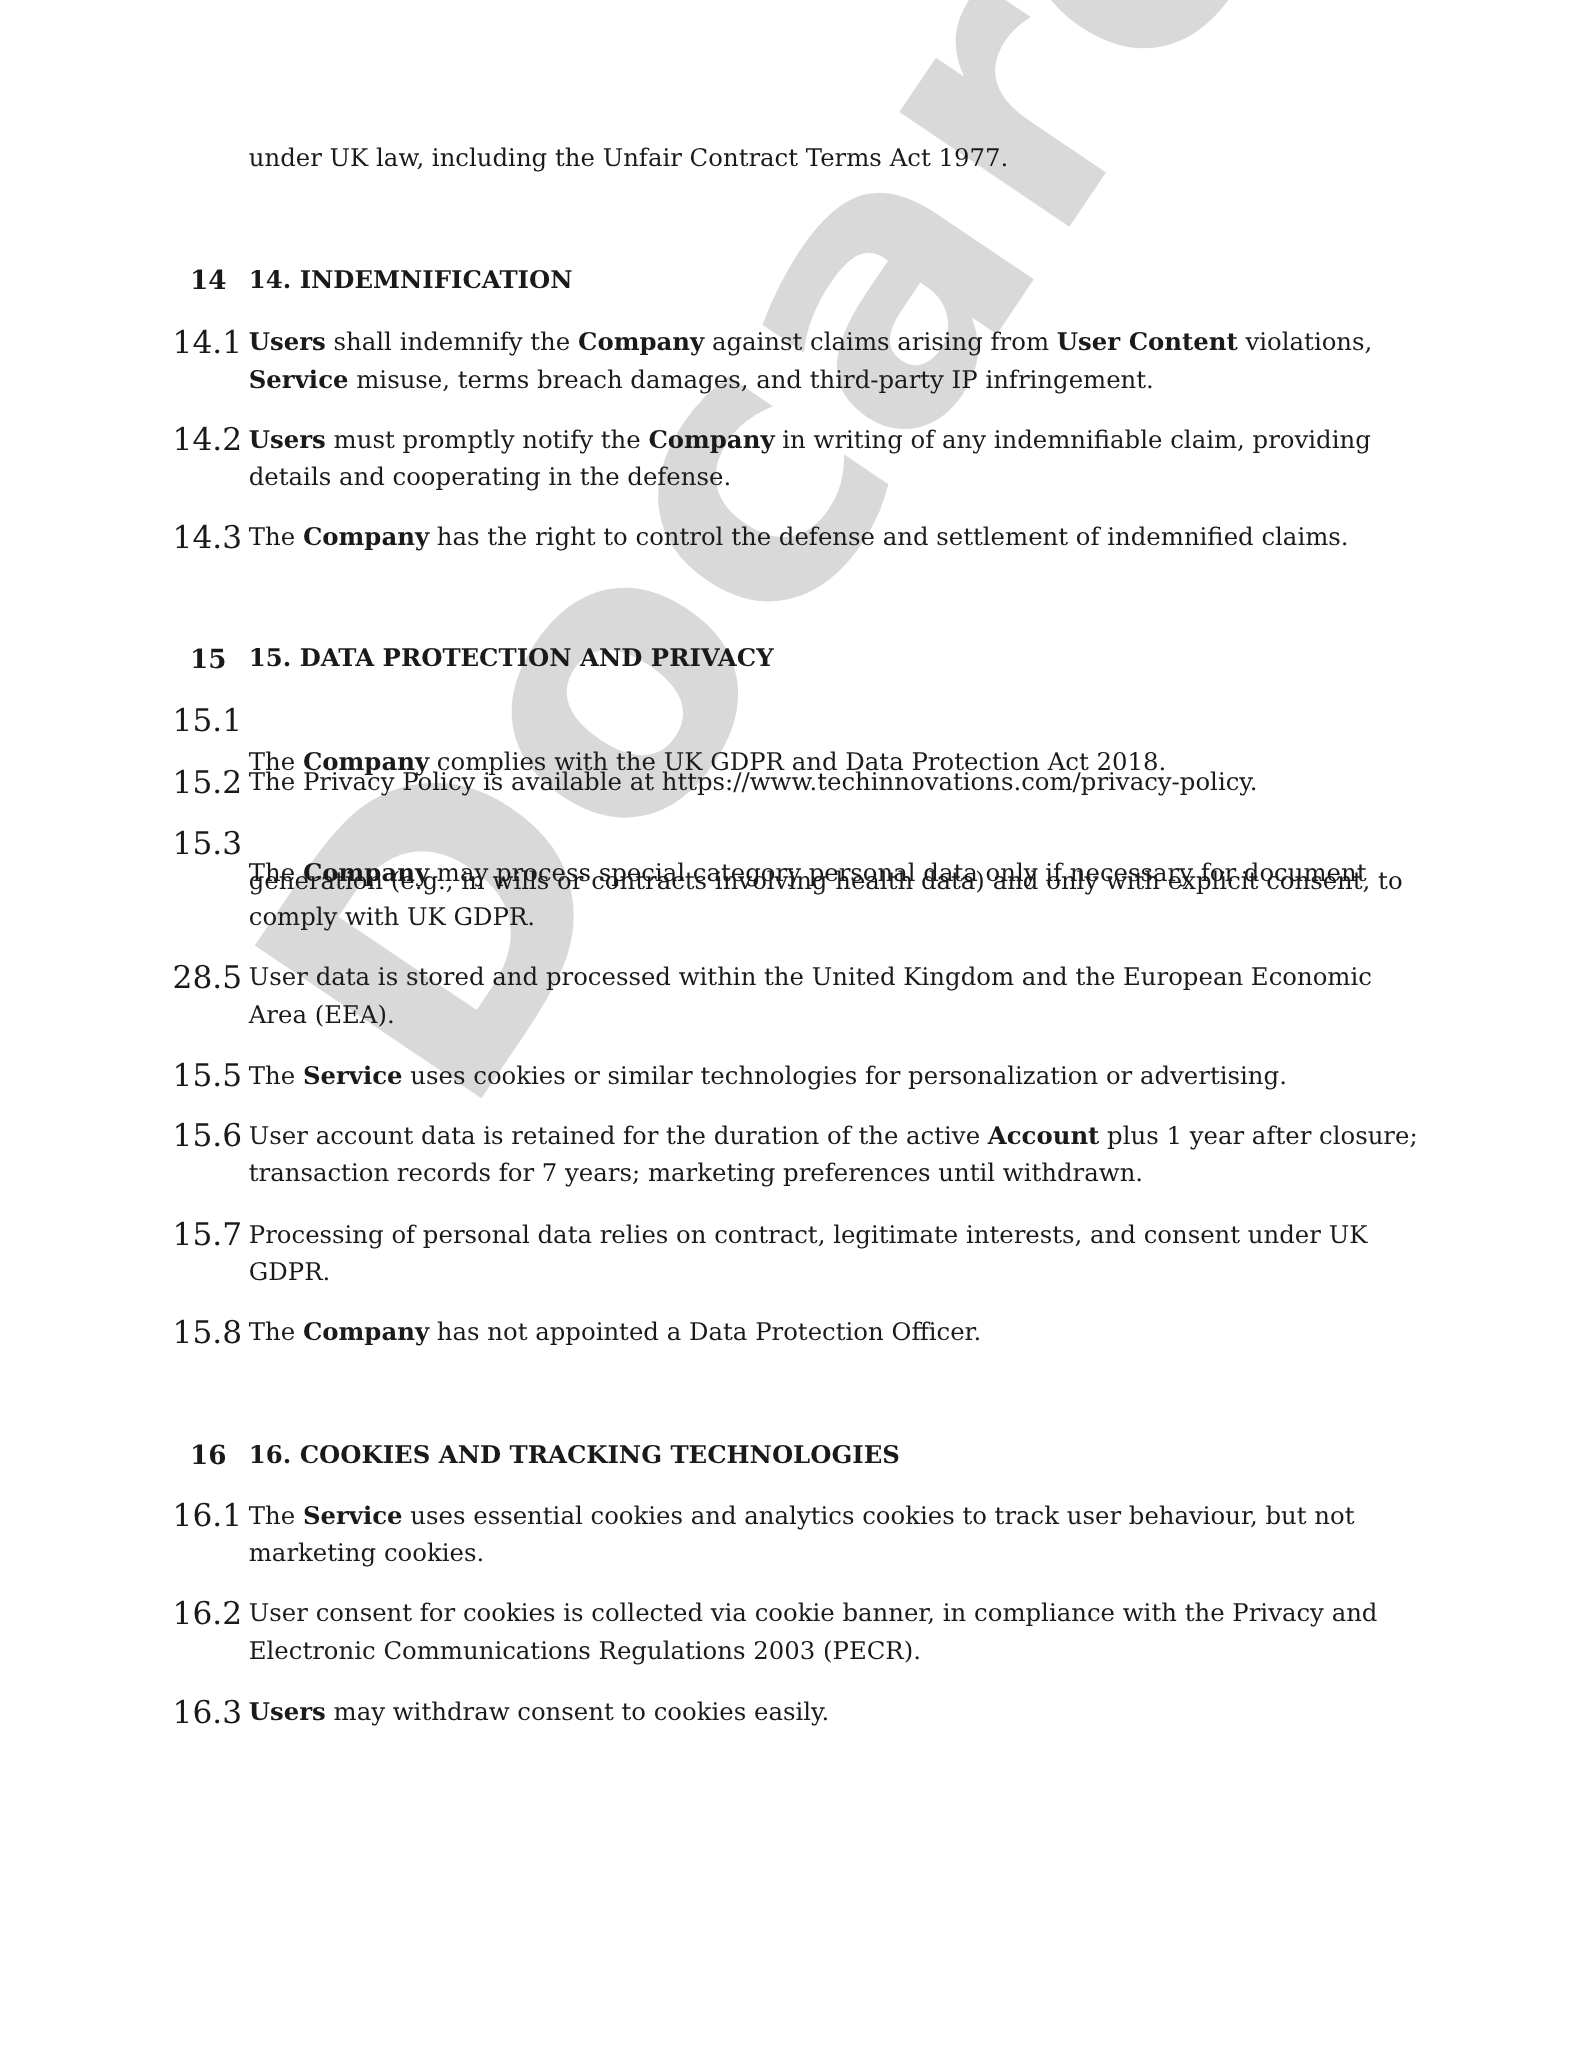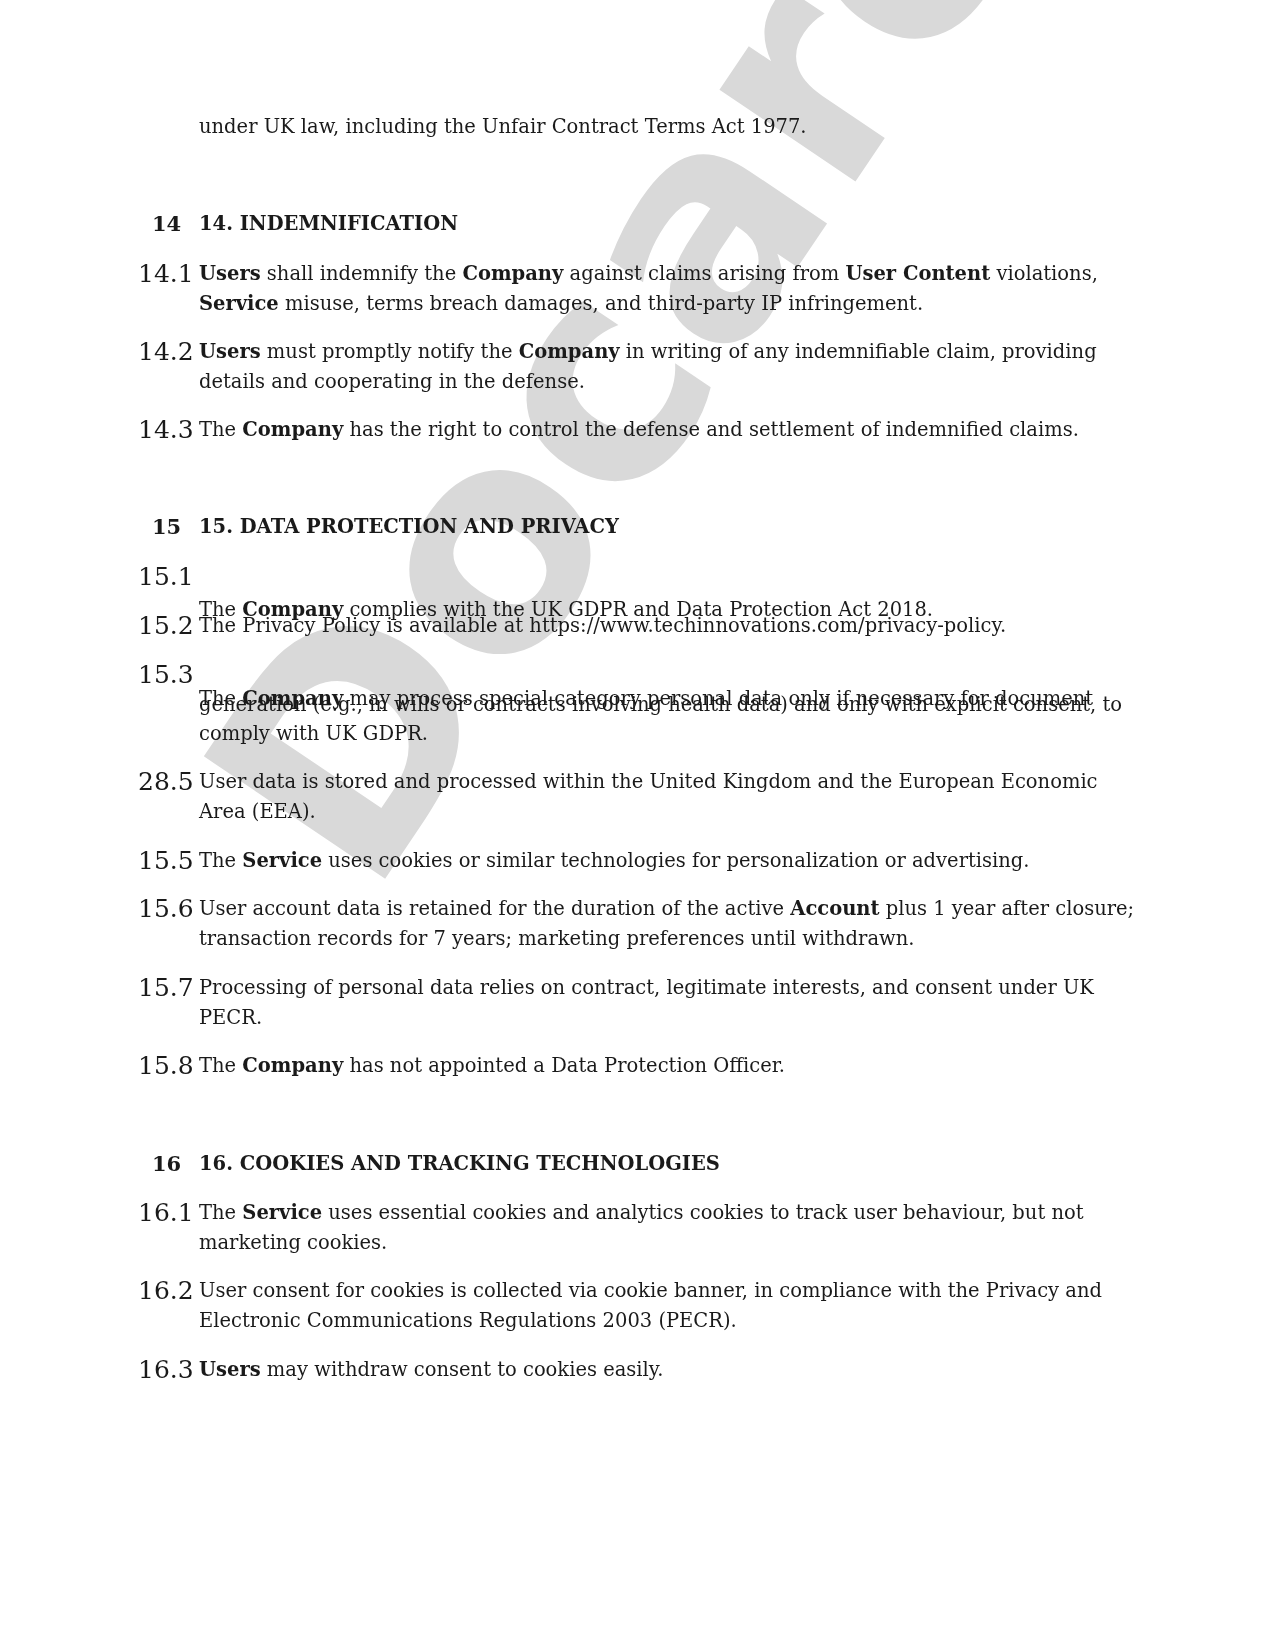--- a/index.html
+++ b/index.html
@@ -48,21 +48,21 @@
       <div class="num" style="top: 767px;">28.5</div>
       <div class="line body" style="top: 767px;">User data is stored and processed within the United Kingdom and the European Economic</div>
       <div class="line body" style="top: 796.5px;">Area (EEA).</div>
       <div class="num" style="top: 846px;">15.5</div>
       <div class="line body" style="top: 846px;">The <b>Service</b> uses cookies or similar technologies for personalization or advertising.</div>
       <div class="num" style="top: 894px;">15.6</div>
       <div class="line body" style="top: 894px;">User account data is retained for the duration of the active <b>Account</b> plus 1 year after closure;</div>
       <div class="line body" style="top: 923.5px;">transaction records for 7 years; marketing preferences until withdrawn.</div>
       <div class="num" style="top: 973px;">15.7</div>
       <div class="line body" style="top: 973px;">Processing of personal data relies on contract, legitimate interests, and consent under UK</div>
-      <div class="line body" style="top: 1002.5px;">PECR.</div>
+      <div class="line body" style="top: 1002.5px;">GDPR.</div>
       <div class="num" style="top: 1051px;">15.8</div>
       <div class="line body" style="top: 1051px;">The <b>Company</b> has not appointed a Data Protection Officer.</div>
       <div class="secnum" style="top: 1149px;">16</div>
       <div class="line heading" style="top: 1149px;">16. COOKIES AND TRACKING TECHNOLOGIES</div>
       <div class="num" style="top: 1198px;">16.1</div>
       <div class="line body" style="top: 1198px;">The <b>Service</b> uses essential cookies and analytics cookies to track user behaviour, but not</div>
       <div class="line body" style="top: 1227.5px;">marketing cookies.</div>
       <div class="num" style="top: 1276px;">16.2</div>
       <div class="line body" style="top: 1276px;">User consent for cookies is collected via cookie banner, in compliance with the Privacy and</div>
       <div class="line body" style="top: 1305.5px;">Electronic Communications Regulations 2003 (PECR).</div>

